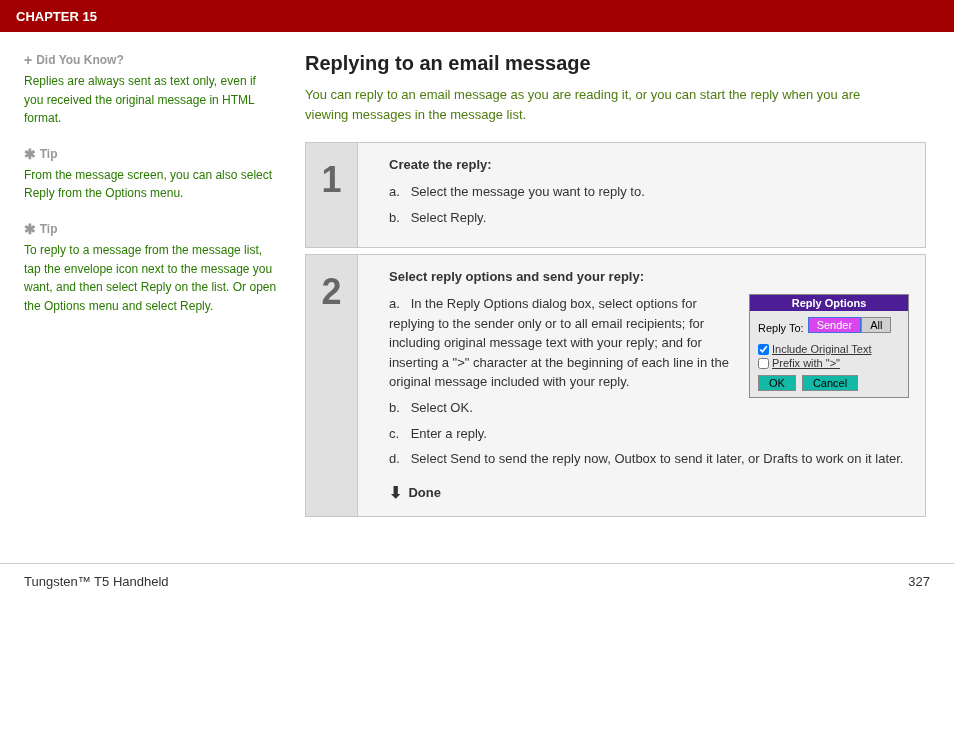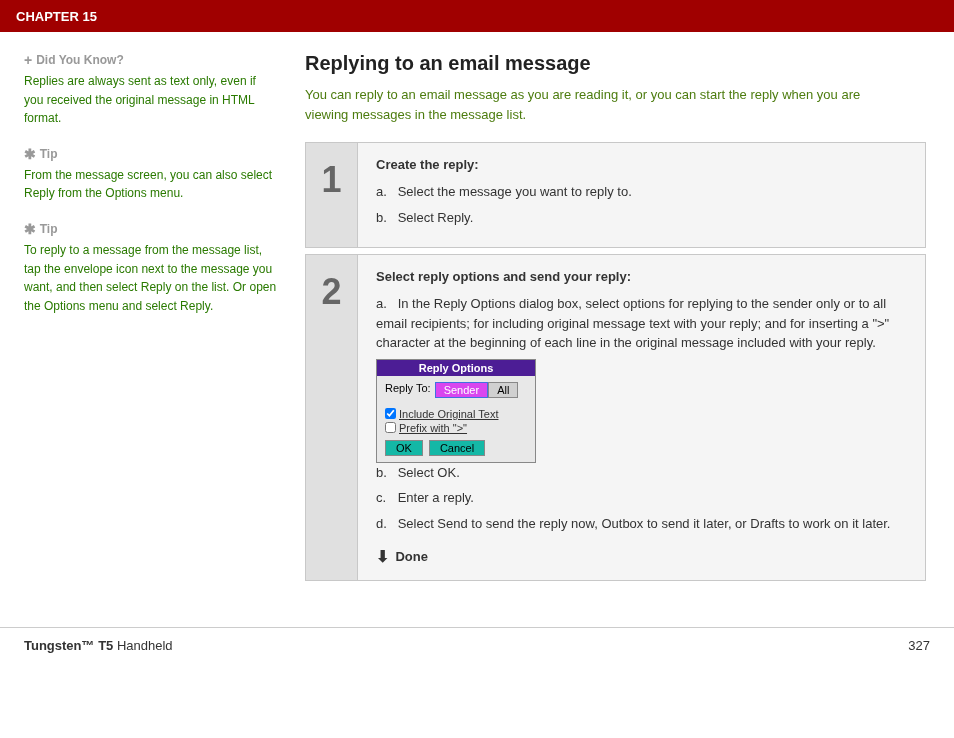--- a/index.html
+++ b/index.html
@@ -100,21 +100,21 @@
       display: flex;
       align-items: flex-start;
       justify-content: center;
       padding: 16px 0 0 0;
       font-size: 36px;
       font-weight: bold;
       color: #666;
       border-right: 1px solid #c8c8c8;
     }
     .step-content {
-      padding: 14px 16px 14px 18px;
+      padding: 14px 16px 14px 31px;
       flex: 1;
     }
     .step-label {
       font-size: 13px;
       font-weight: bold;
       color: #333;
       margin-bottom: 10px;
     }
     .step-item {
       font-size: 13px;
@@ -123,21 +123,22 @@
       line-height: 1.5;
     }
     .step-item-letter {
       display: inline-block;
       min-width: 18px;
     }
 
     
     .step2-inner {
       display: flex;
-      flex-direction: column;
+      flex-direction: row;
+      gap: 16px;
     }
     .step2-text {
       flex: 1;
     }
 
     
     .reply-options-dialog {
       border: 1px solid #888;
       background: #e8e8e8;
       width: 160px;
@@ -171,21 +172,21 @@
       cursor: pointer;
       color: #000;
     }
     .dialog-tab.active {
       background: #d946ef;
       color: #fff;
       border-color: #4070e0;
     }
     .dialog-reply-to-row {
       display: flex;
-      align-items: flex-start;
+      align-items: center;
       margin-bottom: 5px;
     }
     .dialog-reply-to-label {
       font-size: 11px;
       color: #000;
       margin-right: 4px;
     }
     .dialog-checkbox-row {
       display: flex;
       align-items: center;
@@ -234,21 +235,21 @@
       justify-content: space-between;
       align-items: center;
       padding: 10px 24px;
       margin-top: 20px;
     }
     .footer-brand {
       font-size: 13px;
       color: #333;
     }
     .footer-brand strong {
-      font-weight: bold;
+      font-weight: normal;
       text-align: right;
     }
     .footer-page {
       font-size: 13px;
       color: #333;
     }
   </style>
 </head>
 <body>
 

